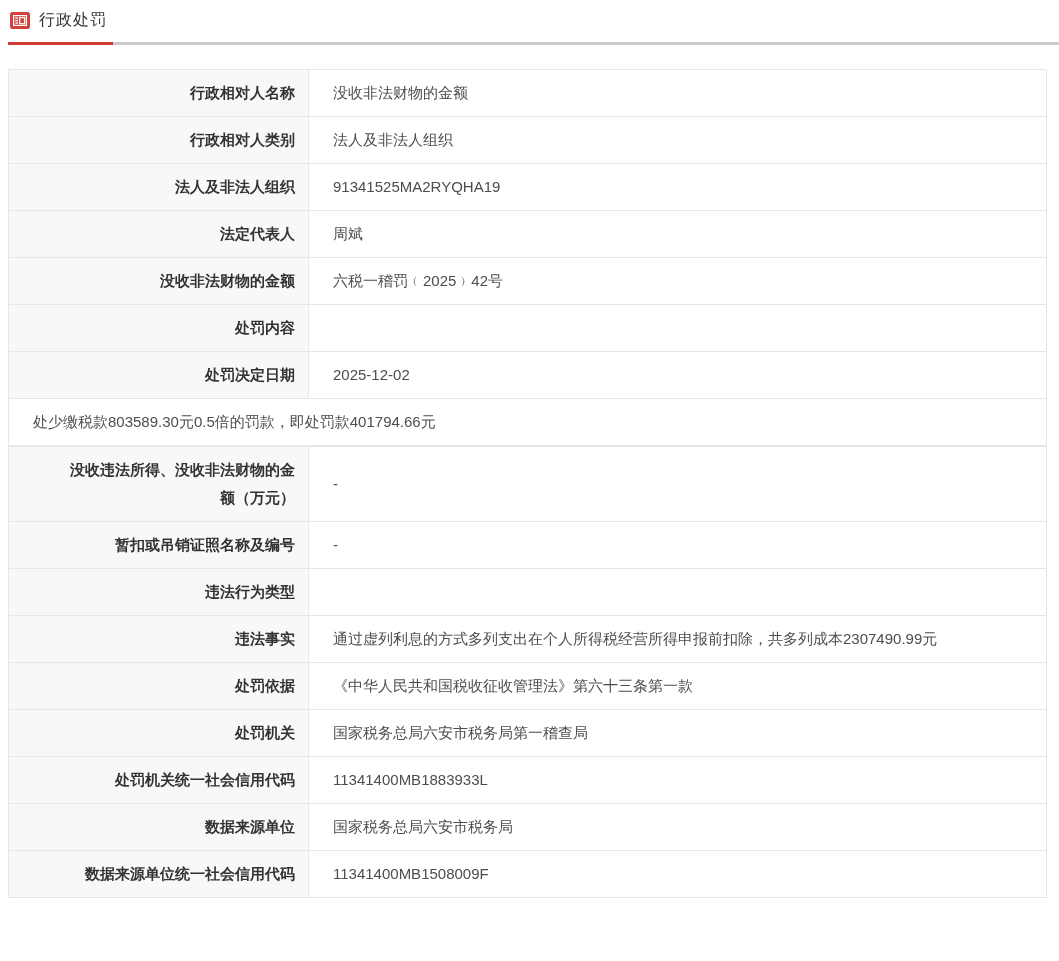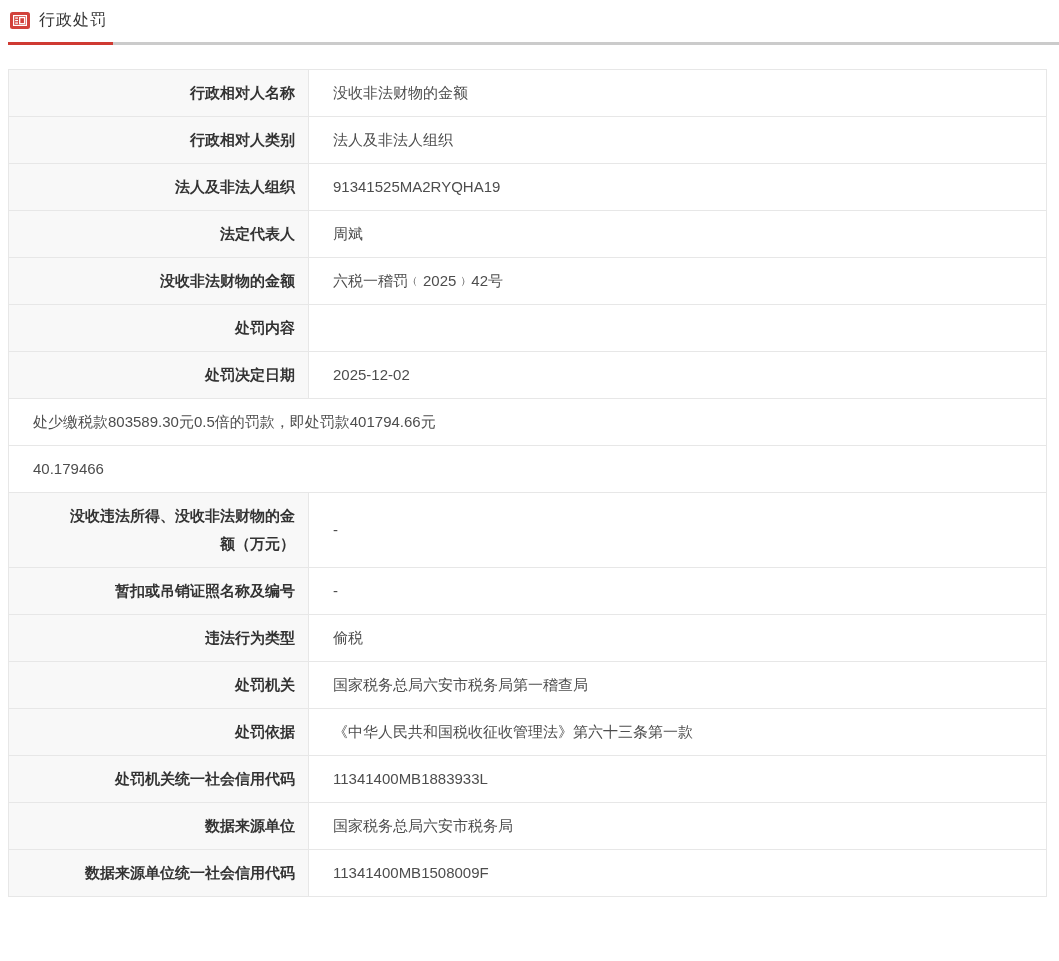--- a/index.html
+++ b/index.html
@@ -136,41 +136,43 @@
         <div class="cell-label">处罚内容</div>
       </div>
       <div class="penalty-row">
         <div class="cell-label">处罚决定日期</div>
         <div class="cell-value">2025-12-02</div>
       </div>
       <div class="penalty-row">
         <div class="cell-value">处少缴税款803589.30元0.5倍的罚款，即处罚款401794.66元</div>
       </div>
       <div class="penalty-row">
-        <div class="cell-value">40.179466</div>
       </div>
       <div class="penalty-row">
         <div class="cell-label">没收违法所得、没收非法财物的金额（万元）</div>
         <div class="cell-value">-</div>
       </div>
       <div class="penalty-row">
         <div class="cell-label">暂扣或吊销证照名称及编号</div>
         <div class="cell-value">-</div>
       </div>
       <div class="penalty-row">
         <div class="cell-label">违法行为类型</div>
-        <div class="cell-value">偷税</div>
+      </div>
+      <div class="penalty-row">
+        <div class="cell-label">违法事实</div>
+        <div class="cell-value">通过虚列利息的方式多列支出在个人所得税经营所得申报前扣除，共多列成本2307490.99元</div>
+      </div>
+      <div class="penalty-row">
+        <div class="cell-label">处罚依据</div>
+        <div class="cell-value">《中华人民共和国税收征收管理法》第六十三条第一款</div>
       </div>
       <div class="penalty-row">
         <div class="cell-label">处罚机关</div>
         <div class="cell-value">国家税务总局六安市税务局第一稽查局</div>
-      </div>
-      <div class="penalty-row">
-        <div class="cell-label">处罚依据</div>
-        <div class="cell-value">《中华人民共和国税收征收管理法》第六十三条第一款</div>
       </div>
       <div class="penalty-row">
         <div class="cell-label">处罚机关统一社会信用代码</div>
         <div class="cell-value">11341400MB1883933L</div>
       </div>
       <div class="penalty-row">
         <div class="cell-label">数据来源单位</div>
         <div class="cell-value">国家税务总局六安市税务局</div>
       </div>
       <div class="penalty-row">

